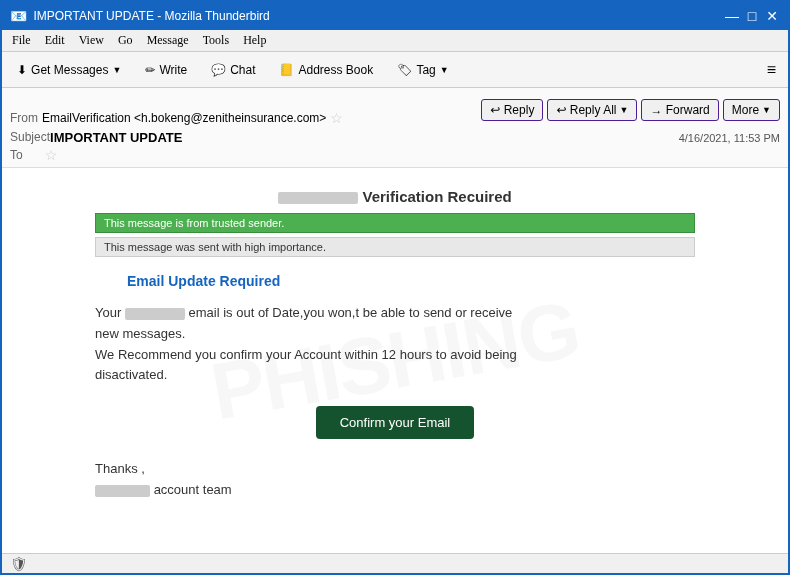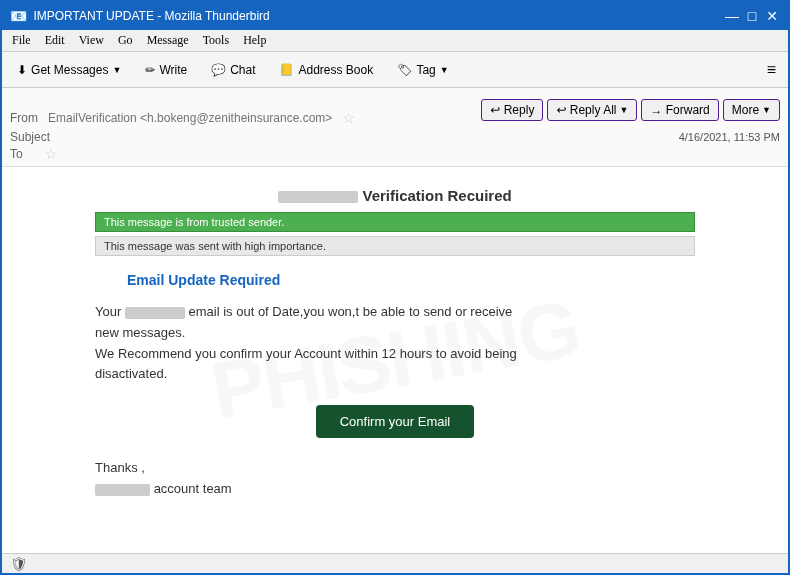--- a/index.html
+++ b/index.html
@@ -130,26 +130,26 @@
       font-size: 12px;
       cursor: pointer;
       background: #f0f0f0;
       border: 1px solid #4c1d95;
       border-radius: 3px;
       color: #000;
     }
     .from-row {
       display: flex;
       align-items: center;
-      gap: 10px;
+      gap: 4px;
       font-size: 12px;
       margin-top: 16px;
     }
     .from-label { color: #666; }
-    .from-value { color: #737373; }
+    .from-value { color: #000000; }
     .subject-row {
       display: flex;
       gap: 0;
       font-size: 12px;
     }
     .subject-label { color: #666; }
     .subject-value { font-weight: bold; font-size: 13px; }
     .to-row {
       display: flex;
       align-items: center;
@@ -333,20 +333,21 @@
         <button class="action-btn">→ Forward</button>
         <button class="action-btn">
           <span>More</span>
           <span style="font-size:9px;">▼</span>
         </button>
       </div>
     </div>
     <div class="email-header-row">
       <div class="subject-row">
         <span class="subject-label">Subject</span>
+        <span class="subject-value">IMPORTANT UPDATE</span>
       </div>
       <span class="date-text">4/16/2021, 11:53 PM</span>
     </div>
     <div class="to-row">
       <span>To</span>
       <span class="star-icon">☆</span>
     </div>
   </div>
 
   <div class="email-body">

